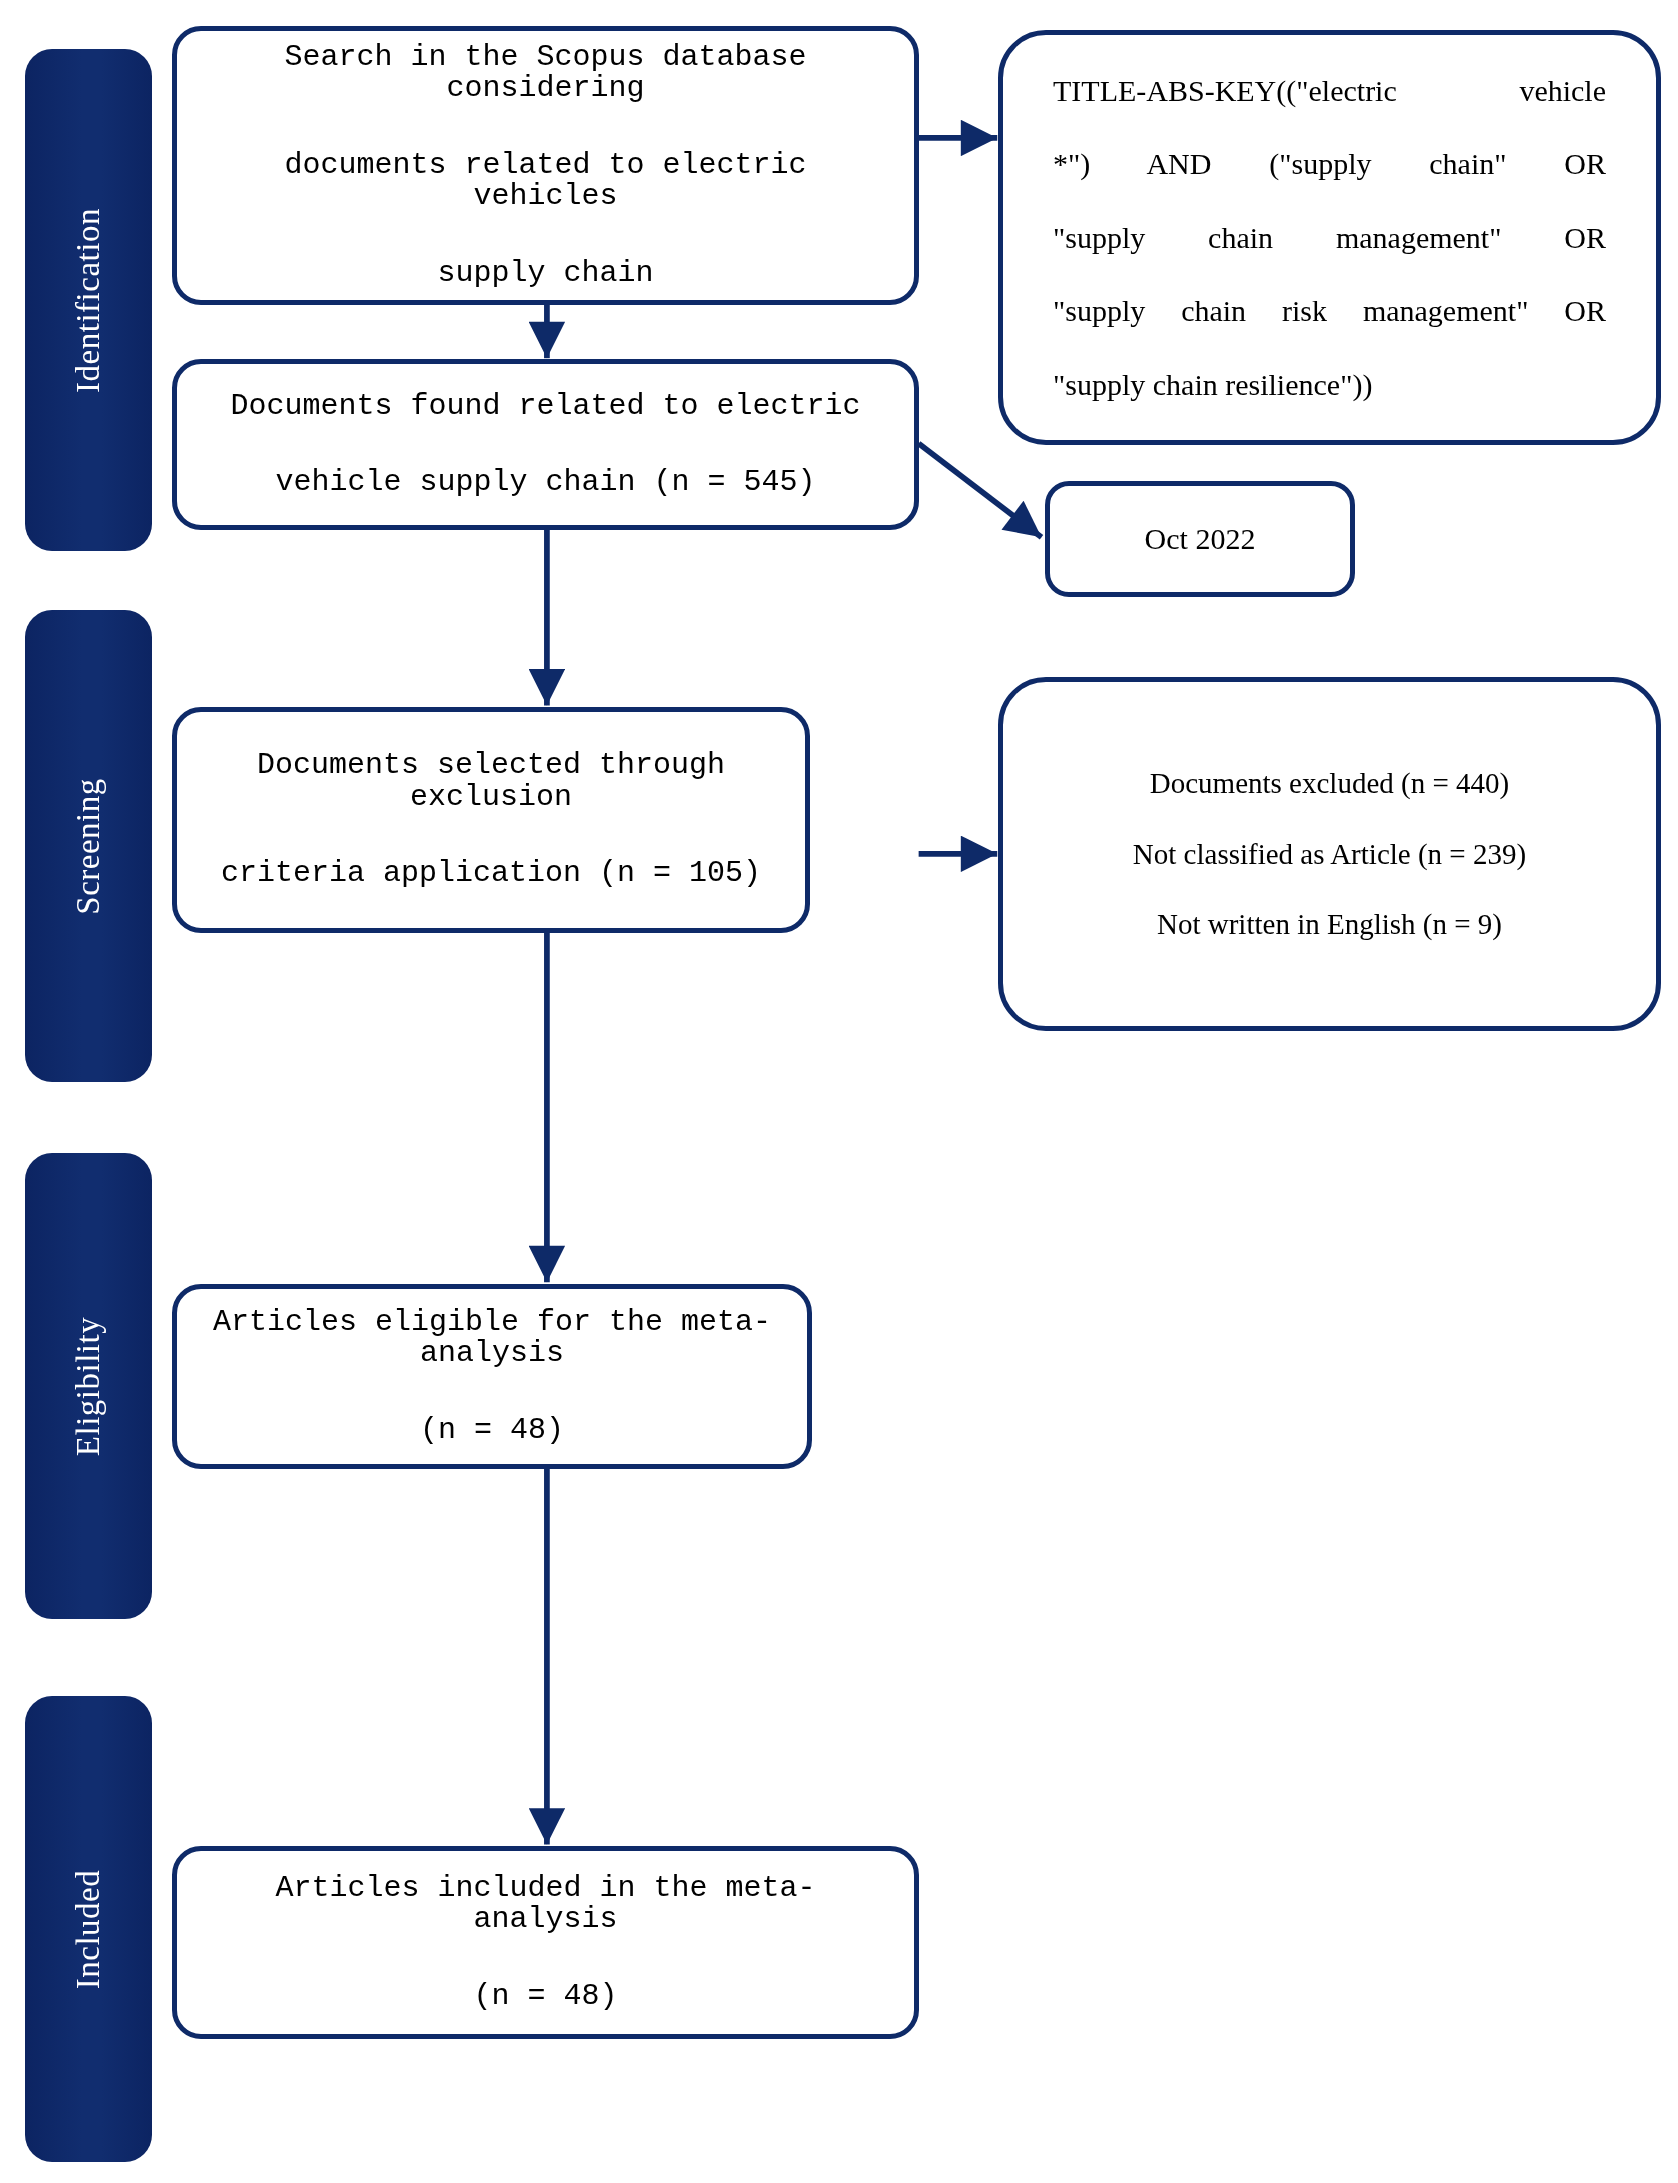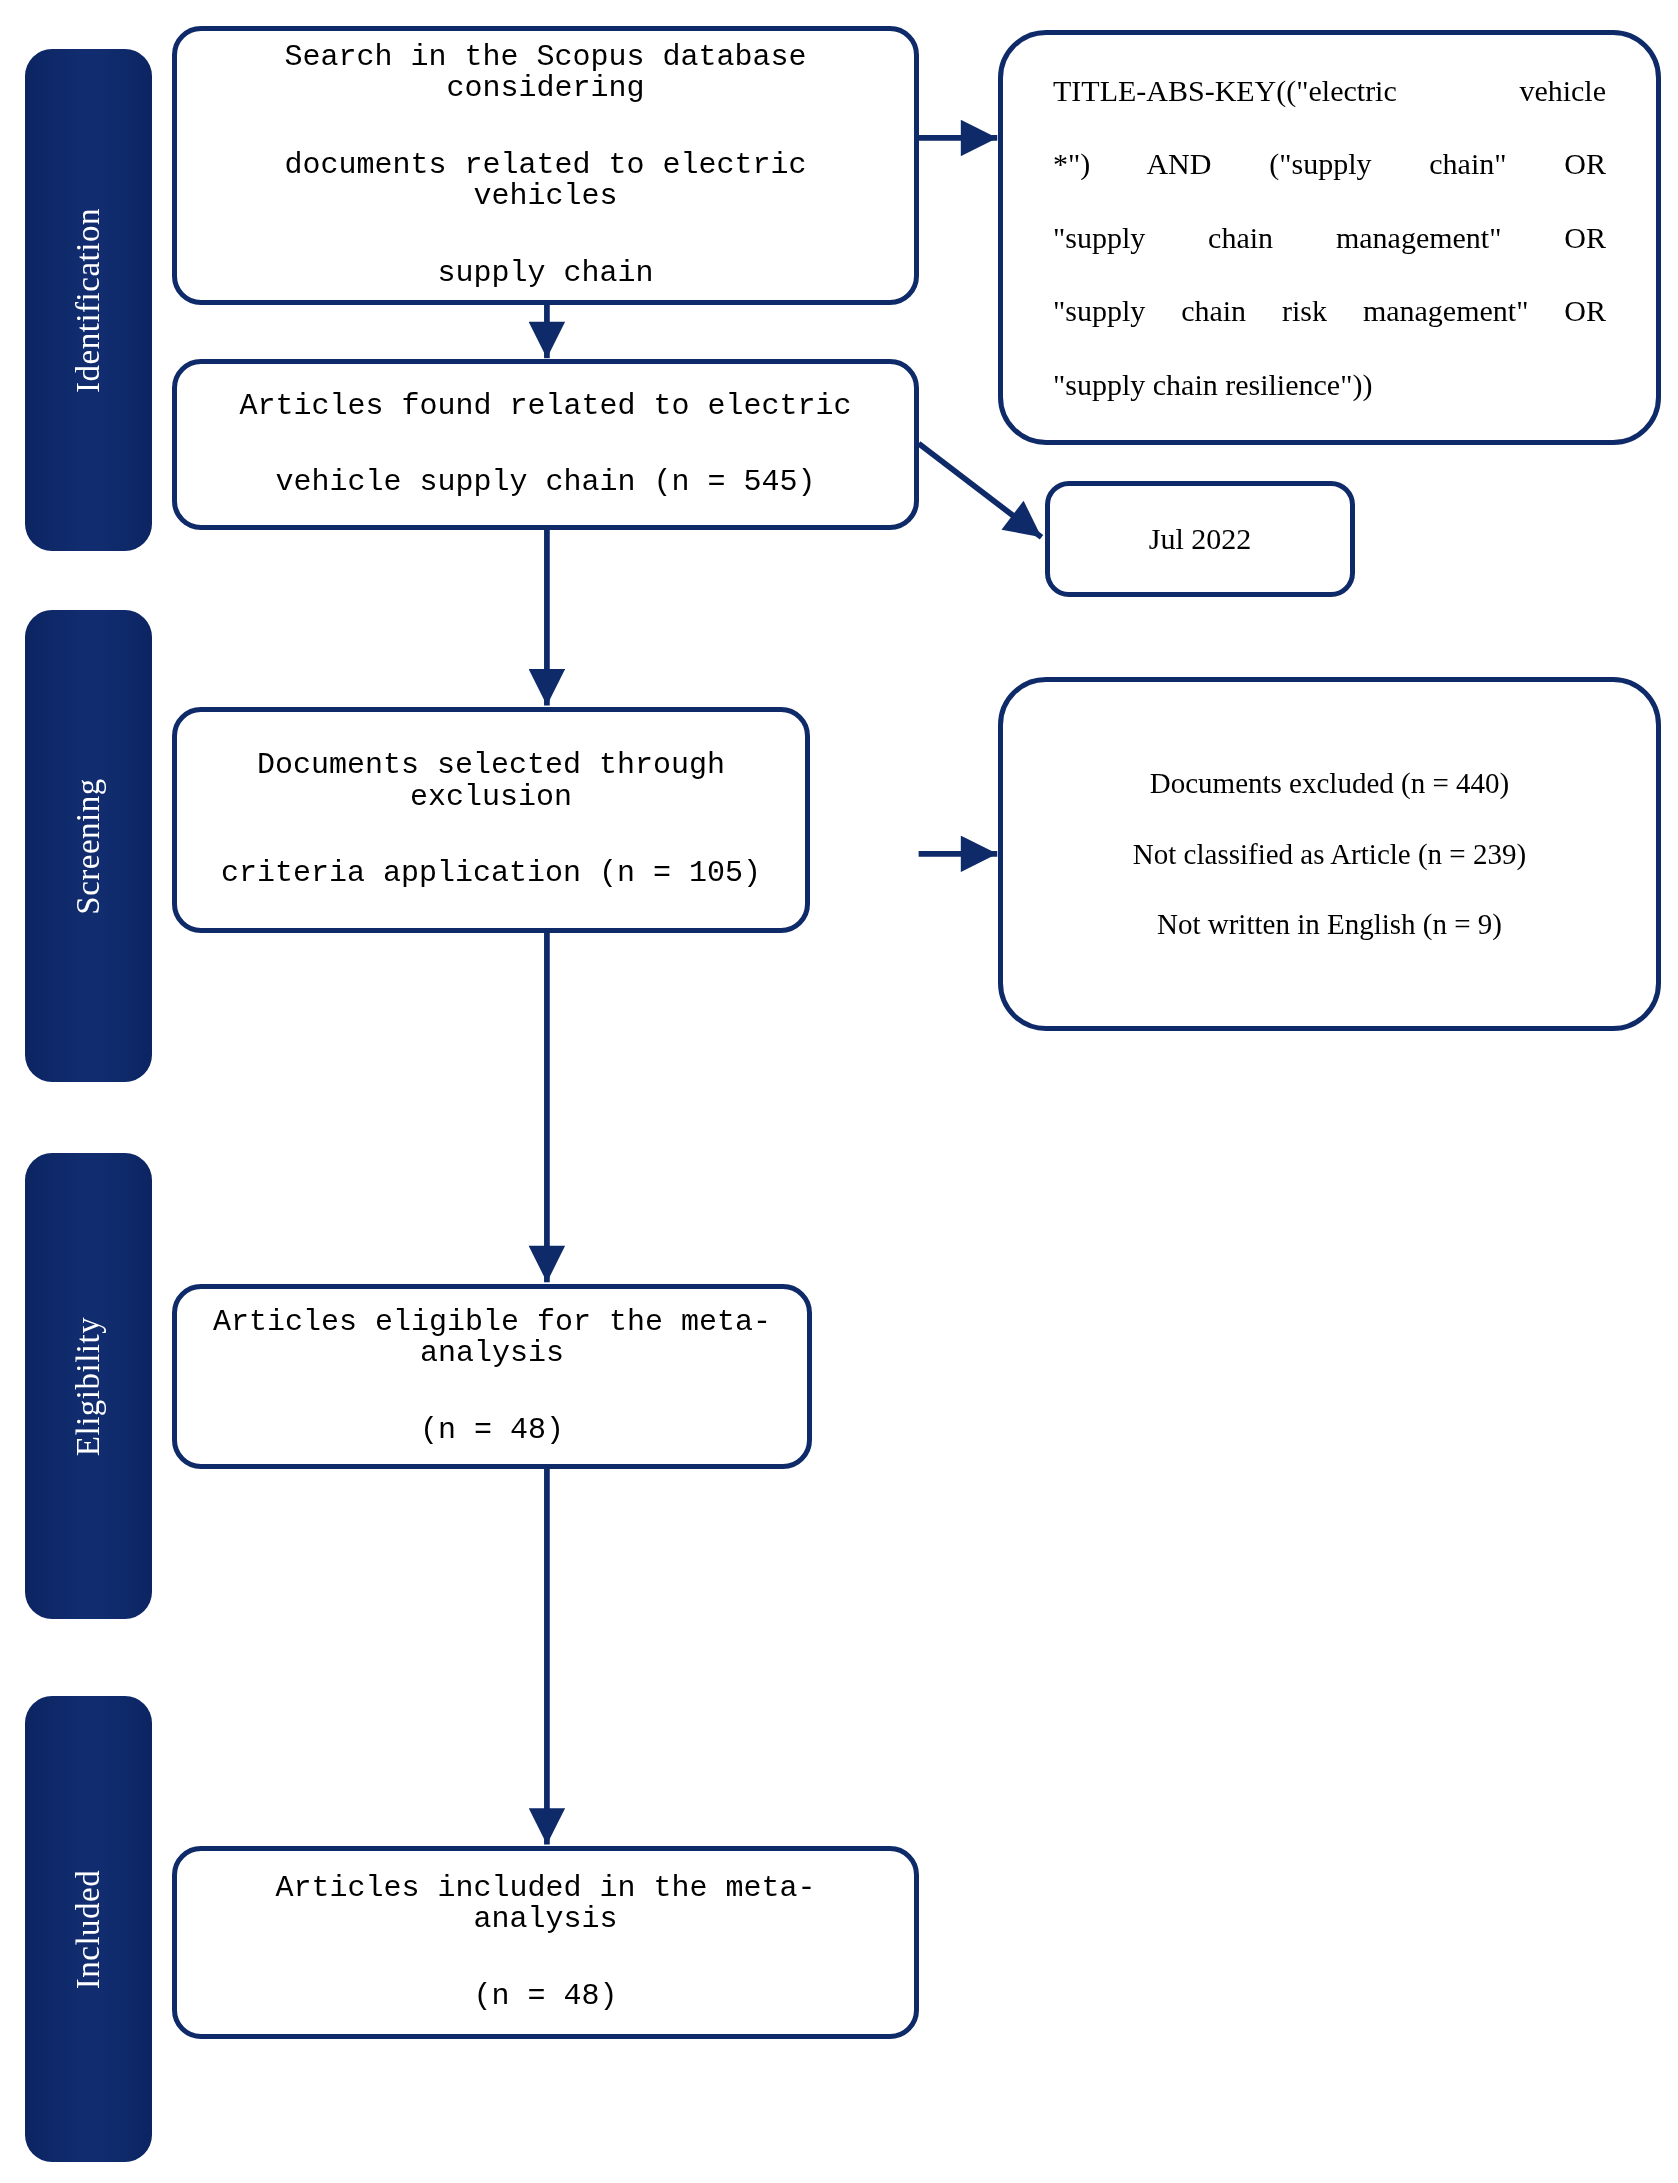--- a/index.html
+++ b/index.html
@@ -112,21 +112,21 @@
   <div class="box main-box" style="left:172px;top:26px;width:747px;height:279px;">
     <div class="lines">
         <div class="line">Search in the Scopus database considering</div>
         <div class="line">documents related to electric vehicles</div>
         <div class="line">supply chain</div>
       </div>
   </div>
 
   <div class="box main-box" style="left:172px;top:359px;width:747px;height:171px;">
     <div class="lines">
-        <div class="line">Articles found related to electric</div>
+        <div class="line">Documents found related to electric</div>
         <div class="line">vehicle supply chain (n = 545)</div>
       </div>
   </div>
 
   <div class="box main-box" style="left:172px;top:707px;width:638px;height:226px;">
     <div class="lines">
         <div class="line">Documents selected through exclusion</div>
         <div class="line">criteria application (n = 105)</div>
       </div>
   </div>
@@ -150,21 +150,21 @@
         <div class="line">TITLE-ABS-KEY(("electric vehicle</div>
         <div class="line">*") AND ("supply chain" OR</div>
         <div class="line">"supply chain management" OR</div>
         <div class="line">"supply chain risk management" OR</div>
         <div class="line">"supply chain resilience"))</div>
       </div>
   </div>
 
   <div class="box date-box" style="left:1045px;top:481px;width:310px;height:116px;">
     <div class="lines">
-      <div class="line">Jul 2022</div>
+      <div class="line">Oct 2022</div>
     </div>
   </div>
 
   <div class="box excluded-box" style="left:998px;top:677px;width:663px;height:354px;">
     <div class="lines">
         <div class="line">Documents excluded (n = 440)</div>
         <div class="line">Not classified as Article (n = 239)</div>
         <div class="line">Not written in English (n = 9)</div>
       </div>
   </div>

